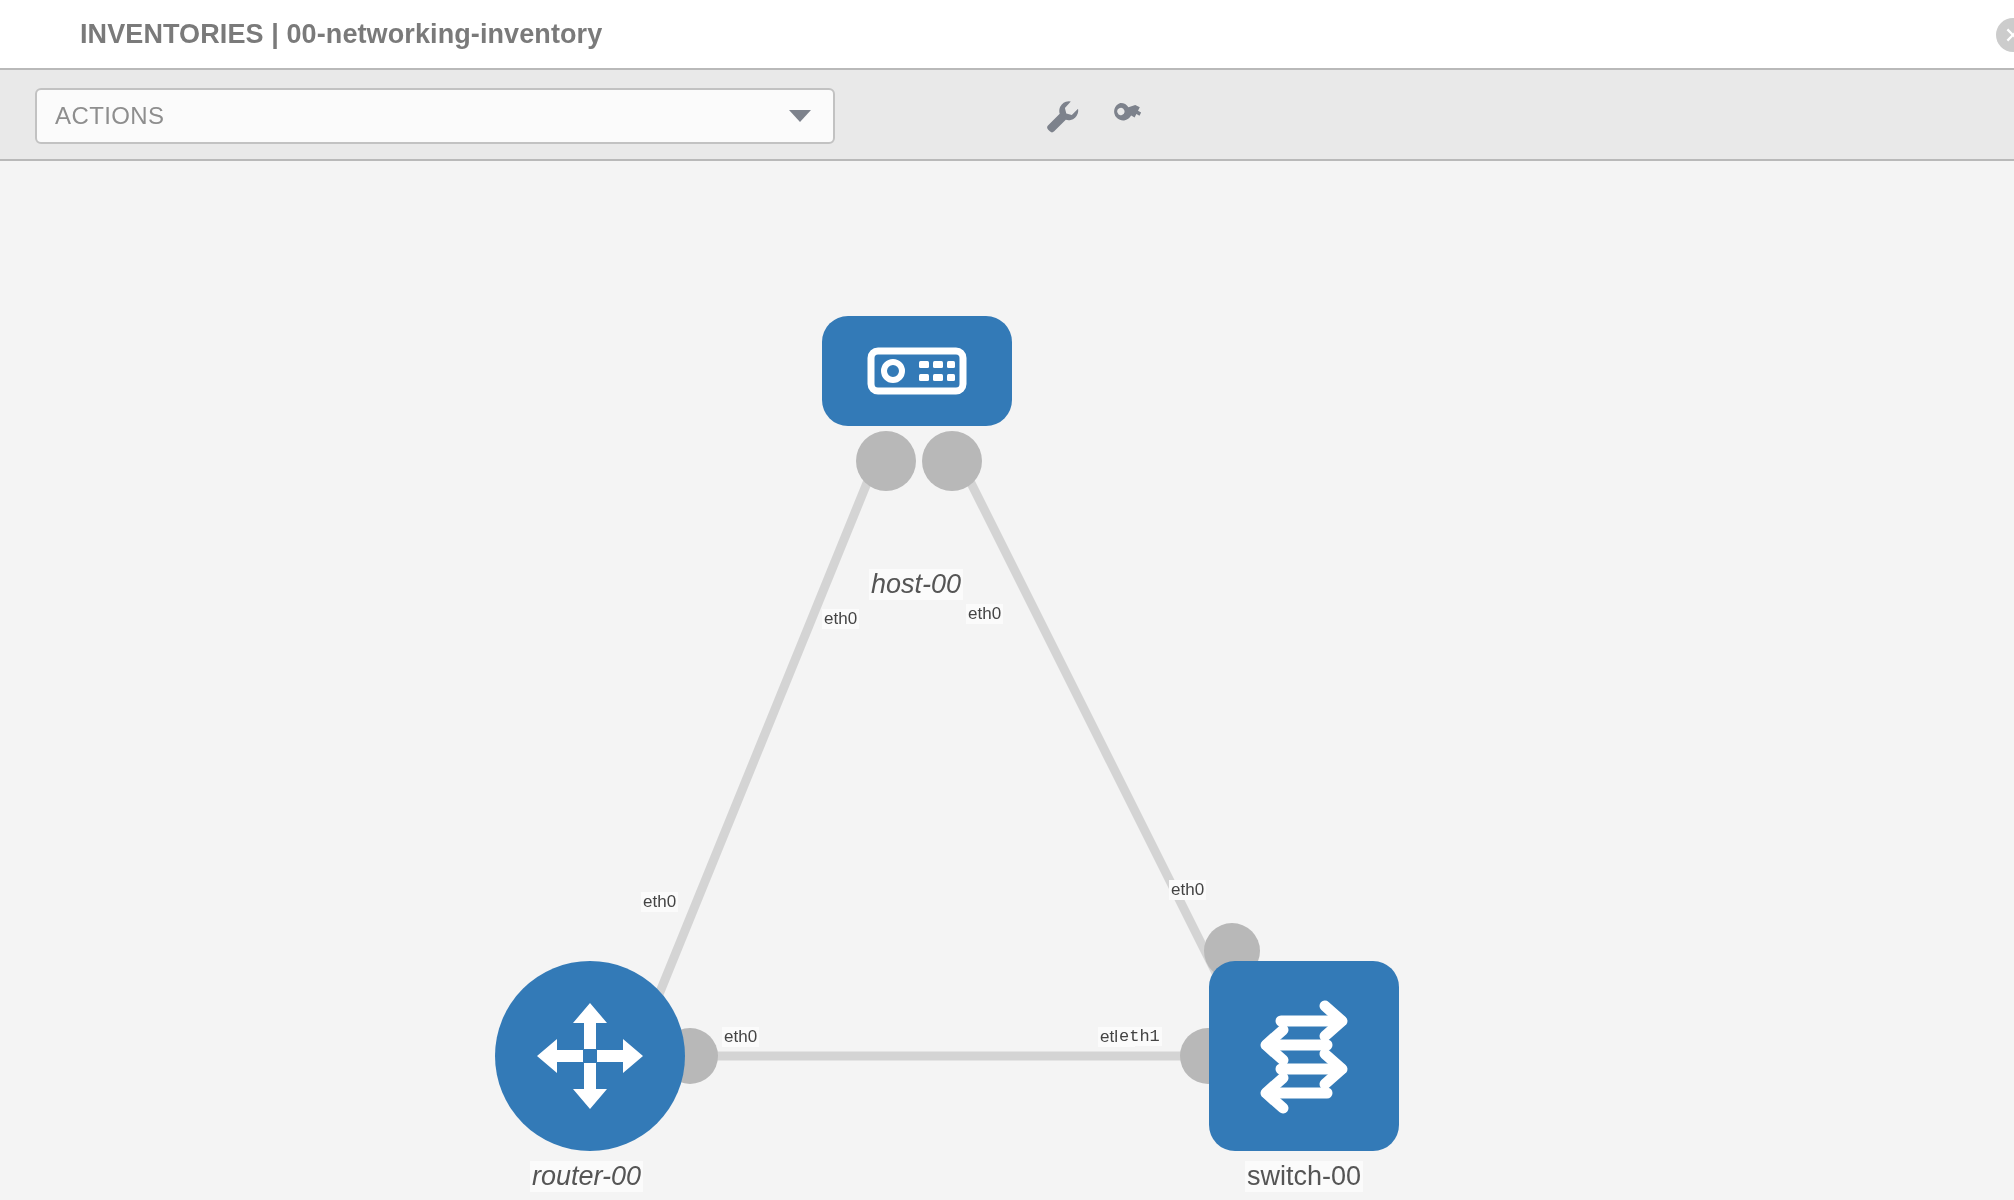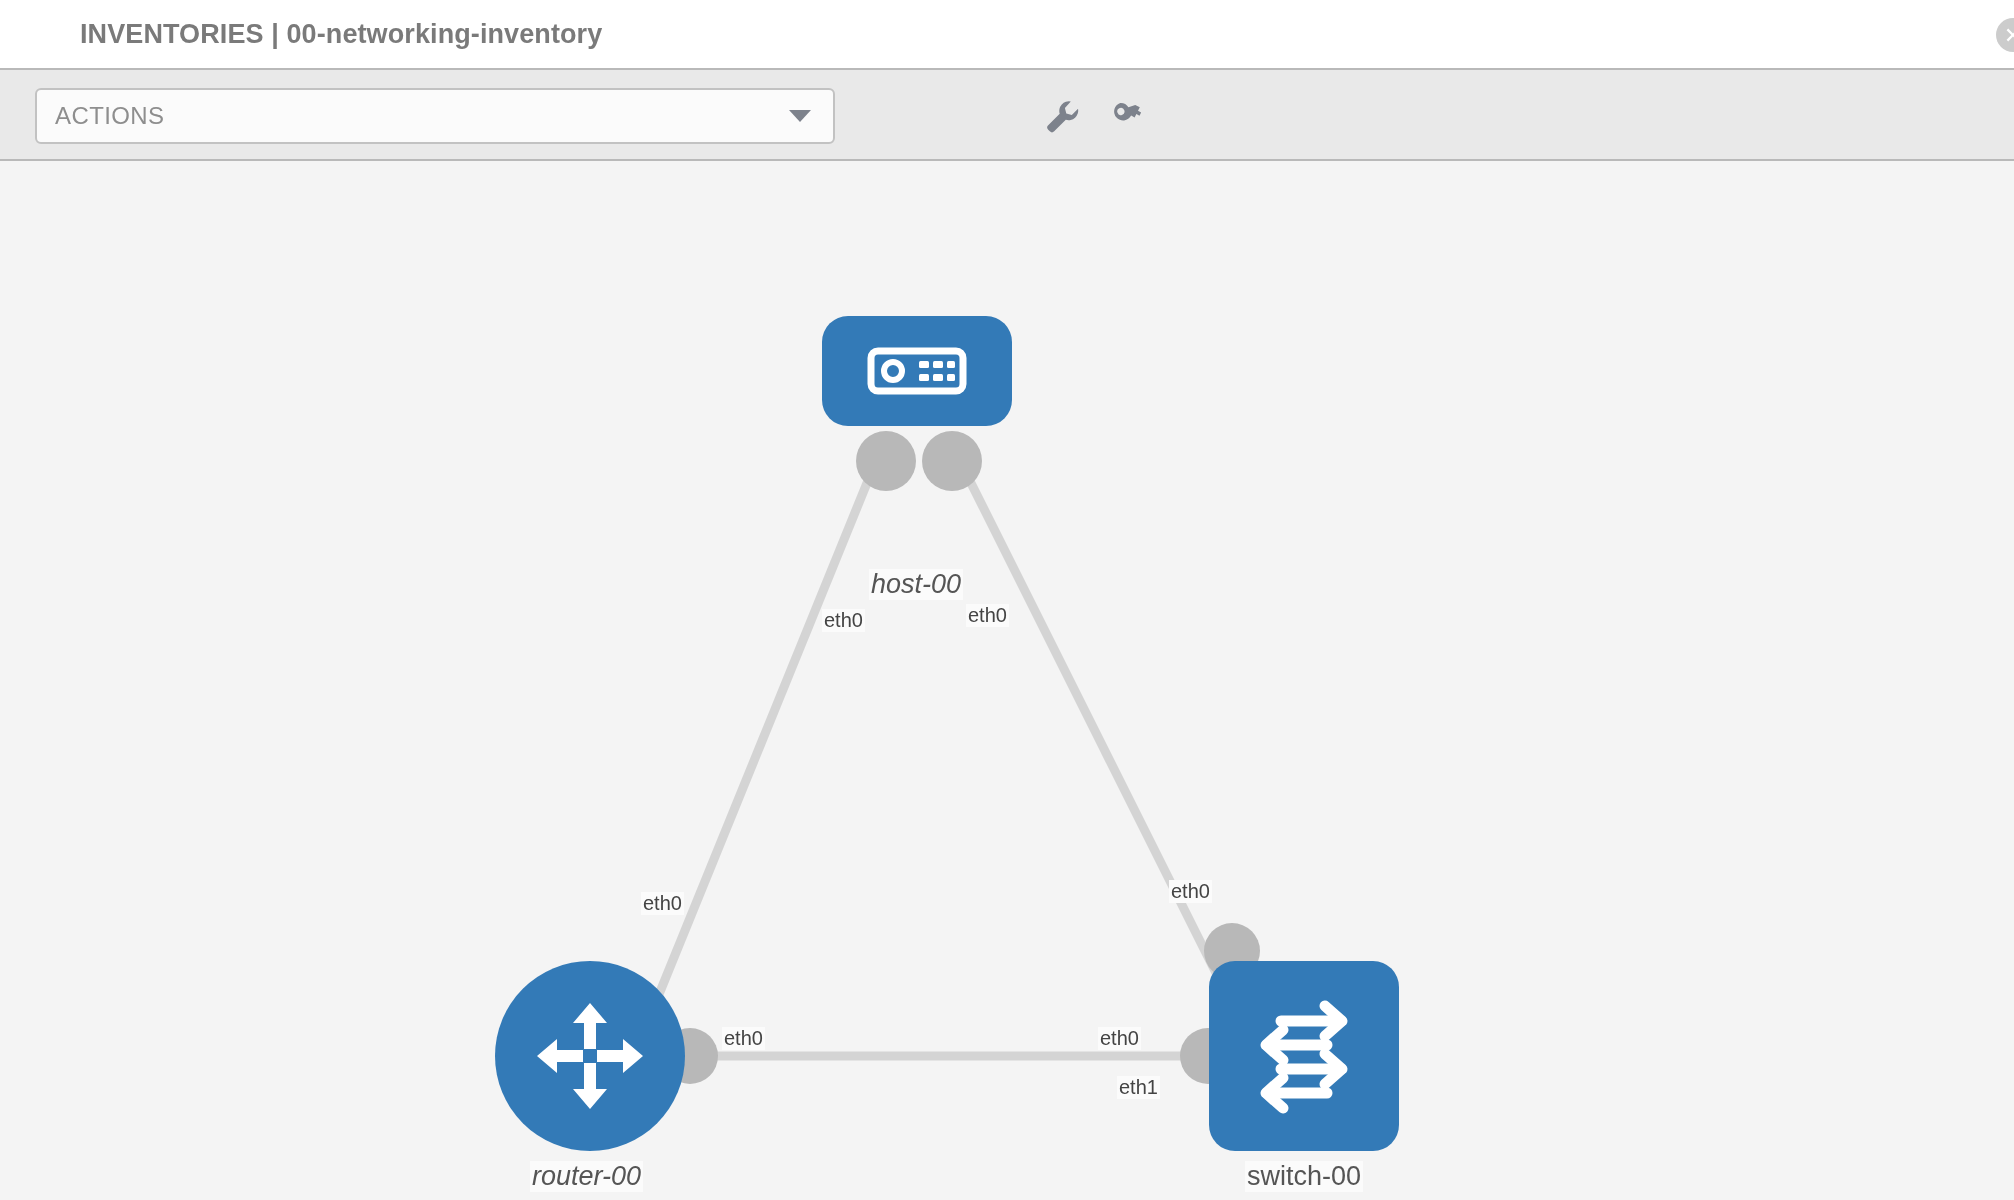--- a/index.html
+++ b/index.html
@@ -132,33 +132,33 @@
     background: #fbfbfb;
     white-space: nowrap;
     padding: 0 2px;
   }
   #label-host   { left: 869px; top: 408px; font-style: italic; }
   #label-router { left: 530px; top: 1000px; font-style: italic; }
   #label-switch { left: 1245px; top: 1000px; }
 
   .iface-label {
     position: absolute;
-    font-size: 20px;
+    font-size: 17px;
     color: #444444;
     background: #fbfbfb;
     white-space: nowrap;
     padding: 0 2px;
   }
   #iface-host-left    { left: 822px; top: 448px; }
   #iface-host-right   { left: 966px; top: 443px; }
   #iface-router-up    { left: 641px; top: 731px; }
   #iface-switch-up    { left: 1169px; top: 719px; }
   #iface-router-right { left: 722px; top: 866px; }
   #iface-switch-left-a{ left: 1098px; top: 866px; }
-  #iface-switch-left-b{ left: 1117px; top: 915px; }
+  #iface-switch-left-b{ left: 1117px; top: 866px; font-family: Liberation Mono, monospace; }
 </style>
 </head>
 <body>
 
 <div id="app">
 
   <div class="header">
     <div class="page-title">INVENTORIES | 00-networking-inventory</div>
     <div class="close-btn">
       <svg width="20" height="20" viewBox="0 0 20 20">

